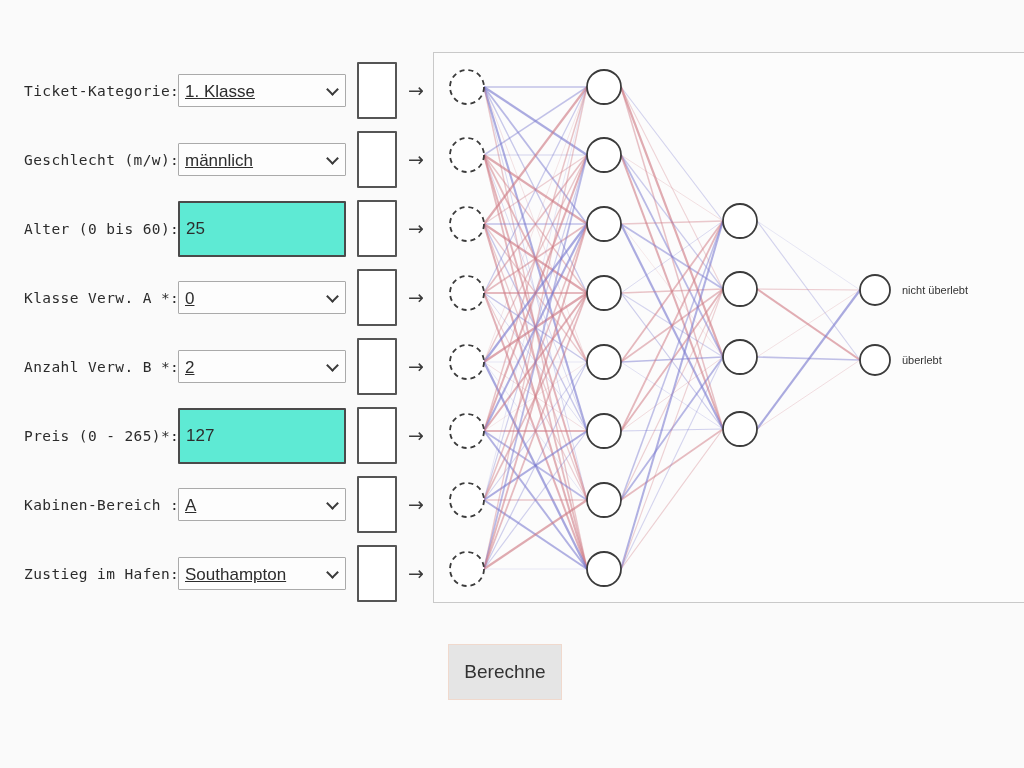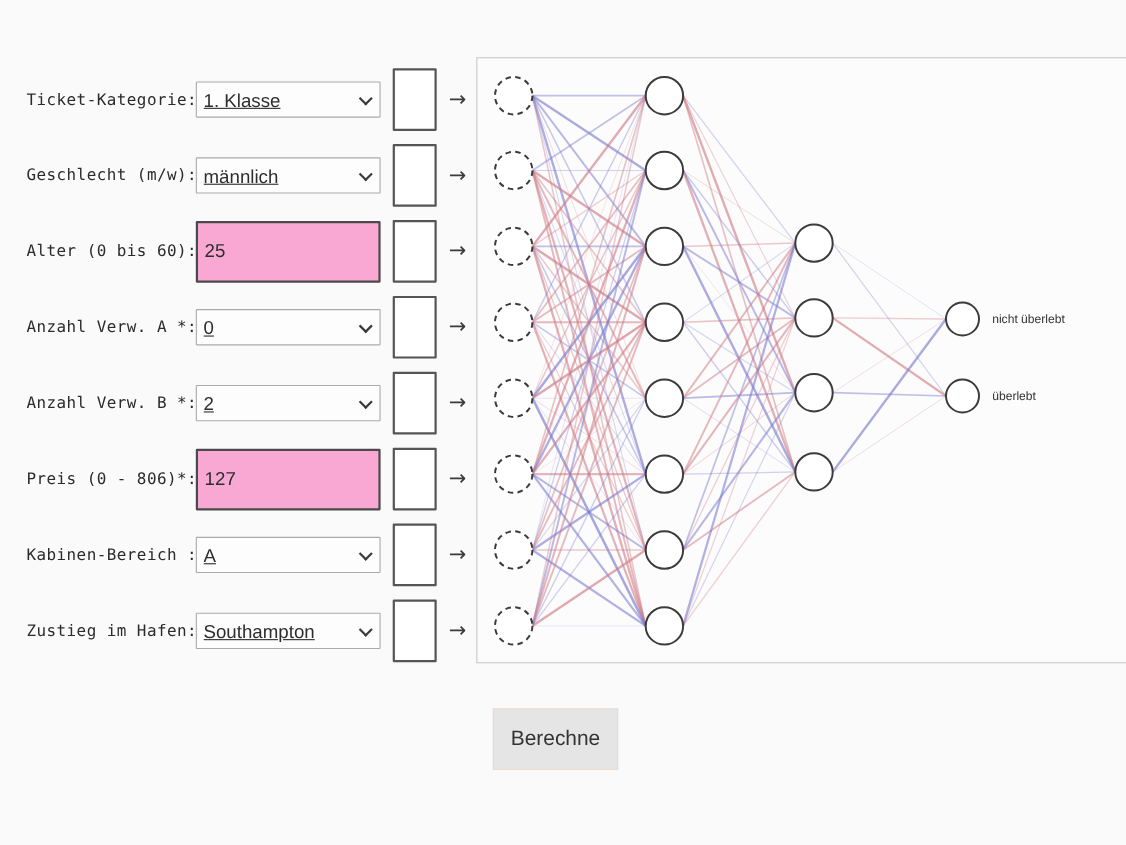--- a/index.html
+++ b/index.html
@@ -71,21 +71,21 @@
     transform: rotate(45deg);
     pointer-events: none;
   }
   input.field {
     width: 168px;
     height: 56px;
     padding: 2px 6px;
     font-family: "Liberation Sans", sans-serif;
     font-size: 17px;
     color: #2d2d2d;
-    background: #f9a8d4;
+    background: #5eead4;
     border: 2px solid #4a4a4a;
     border-radius: 1px;
   }
 
   .out-box {
     width: 40px;
     height: 57px;
     margin-left: 11px;
     background: #ffffff;
     border: 2px solid #555555;
@@ -146,33 +146,33 @@
         <div class="out-box"></div>
         <div class="arrow">→</div>
       </div>
       <div class="form-row">
         <div class="row-label">Alter (0 bis 60):</div>
         <div class="field-wrap"><input type="text" class="field" value="25" style=""></div>
         <div class="out-box"></div>
         <div class="arrow">→</div>
       </div>
       <div class="form-row">
-        <div class="row-label">Anzahl Verw. A *:</div>
+        <div class="row-label">Klasse Verw. A *:</div>
         <div class="field-wrap"><select class="field"><option>0</option><option>1</option><option>2</option><option>3</option><option>4</option><option>5</option><option>6</option><option>7</option><option>8</option></select><span class="chevron"></span></div>
         <div class="out-box"></div>
         <div class="arrow">→</div>
       </div>
       <div class="form-row">
         <div class="row-label">Anzahl Verw. B *:</div>
         <div class="field-wrap"><select class="field"><option>0</option><option>1</option><option selected="">2</option><option>3</option><option>4</option><option>5</option><option>6</option></select><span class="chevron"></span></div>
         <div class="out-box"></div>
         <div class="arrow">→</div>
       </div>
       <div class="form-row">
-        <div class="row-label">Preis (0 - 806)*:</div>
+        <div class="row-label">Preis (0 - 265)*:</div>
         <div class="field-wrap"><input type="text" class="field" value="127" style=""></div>
         <div class="out-box"></div>
         <div class="arrow">→</div>
       </div>
       <div class="form-row">
         <div class="row-label">Kabinen-Bereich :</div>
         <div class="field-wrap"><select class="field"><option>A</option><option>B</option><option>C</option><option>D</option><option>E</option><option>F</option><option>G</option></select><span class="chevron"></span></div>
         <div class="out-box"></div>
         <div class="arrow">→</div>
       </div>

